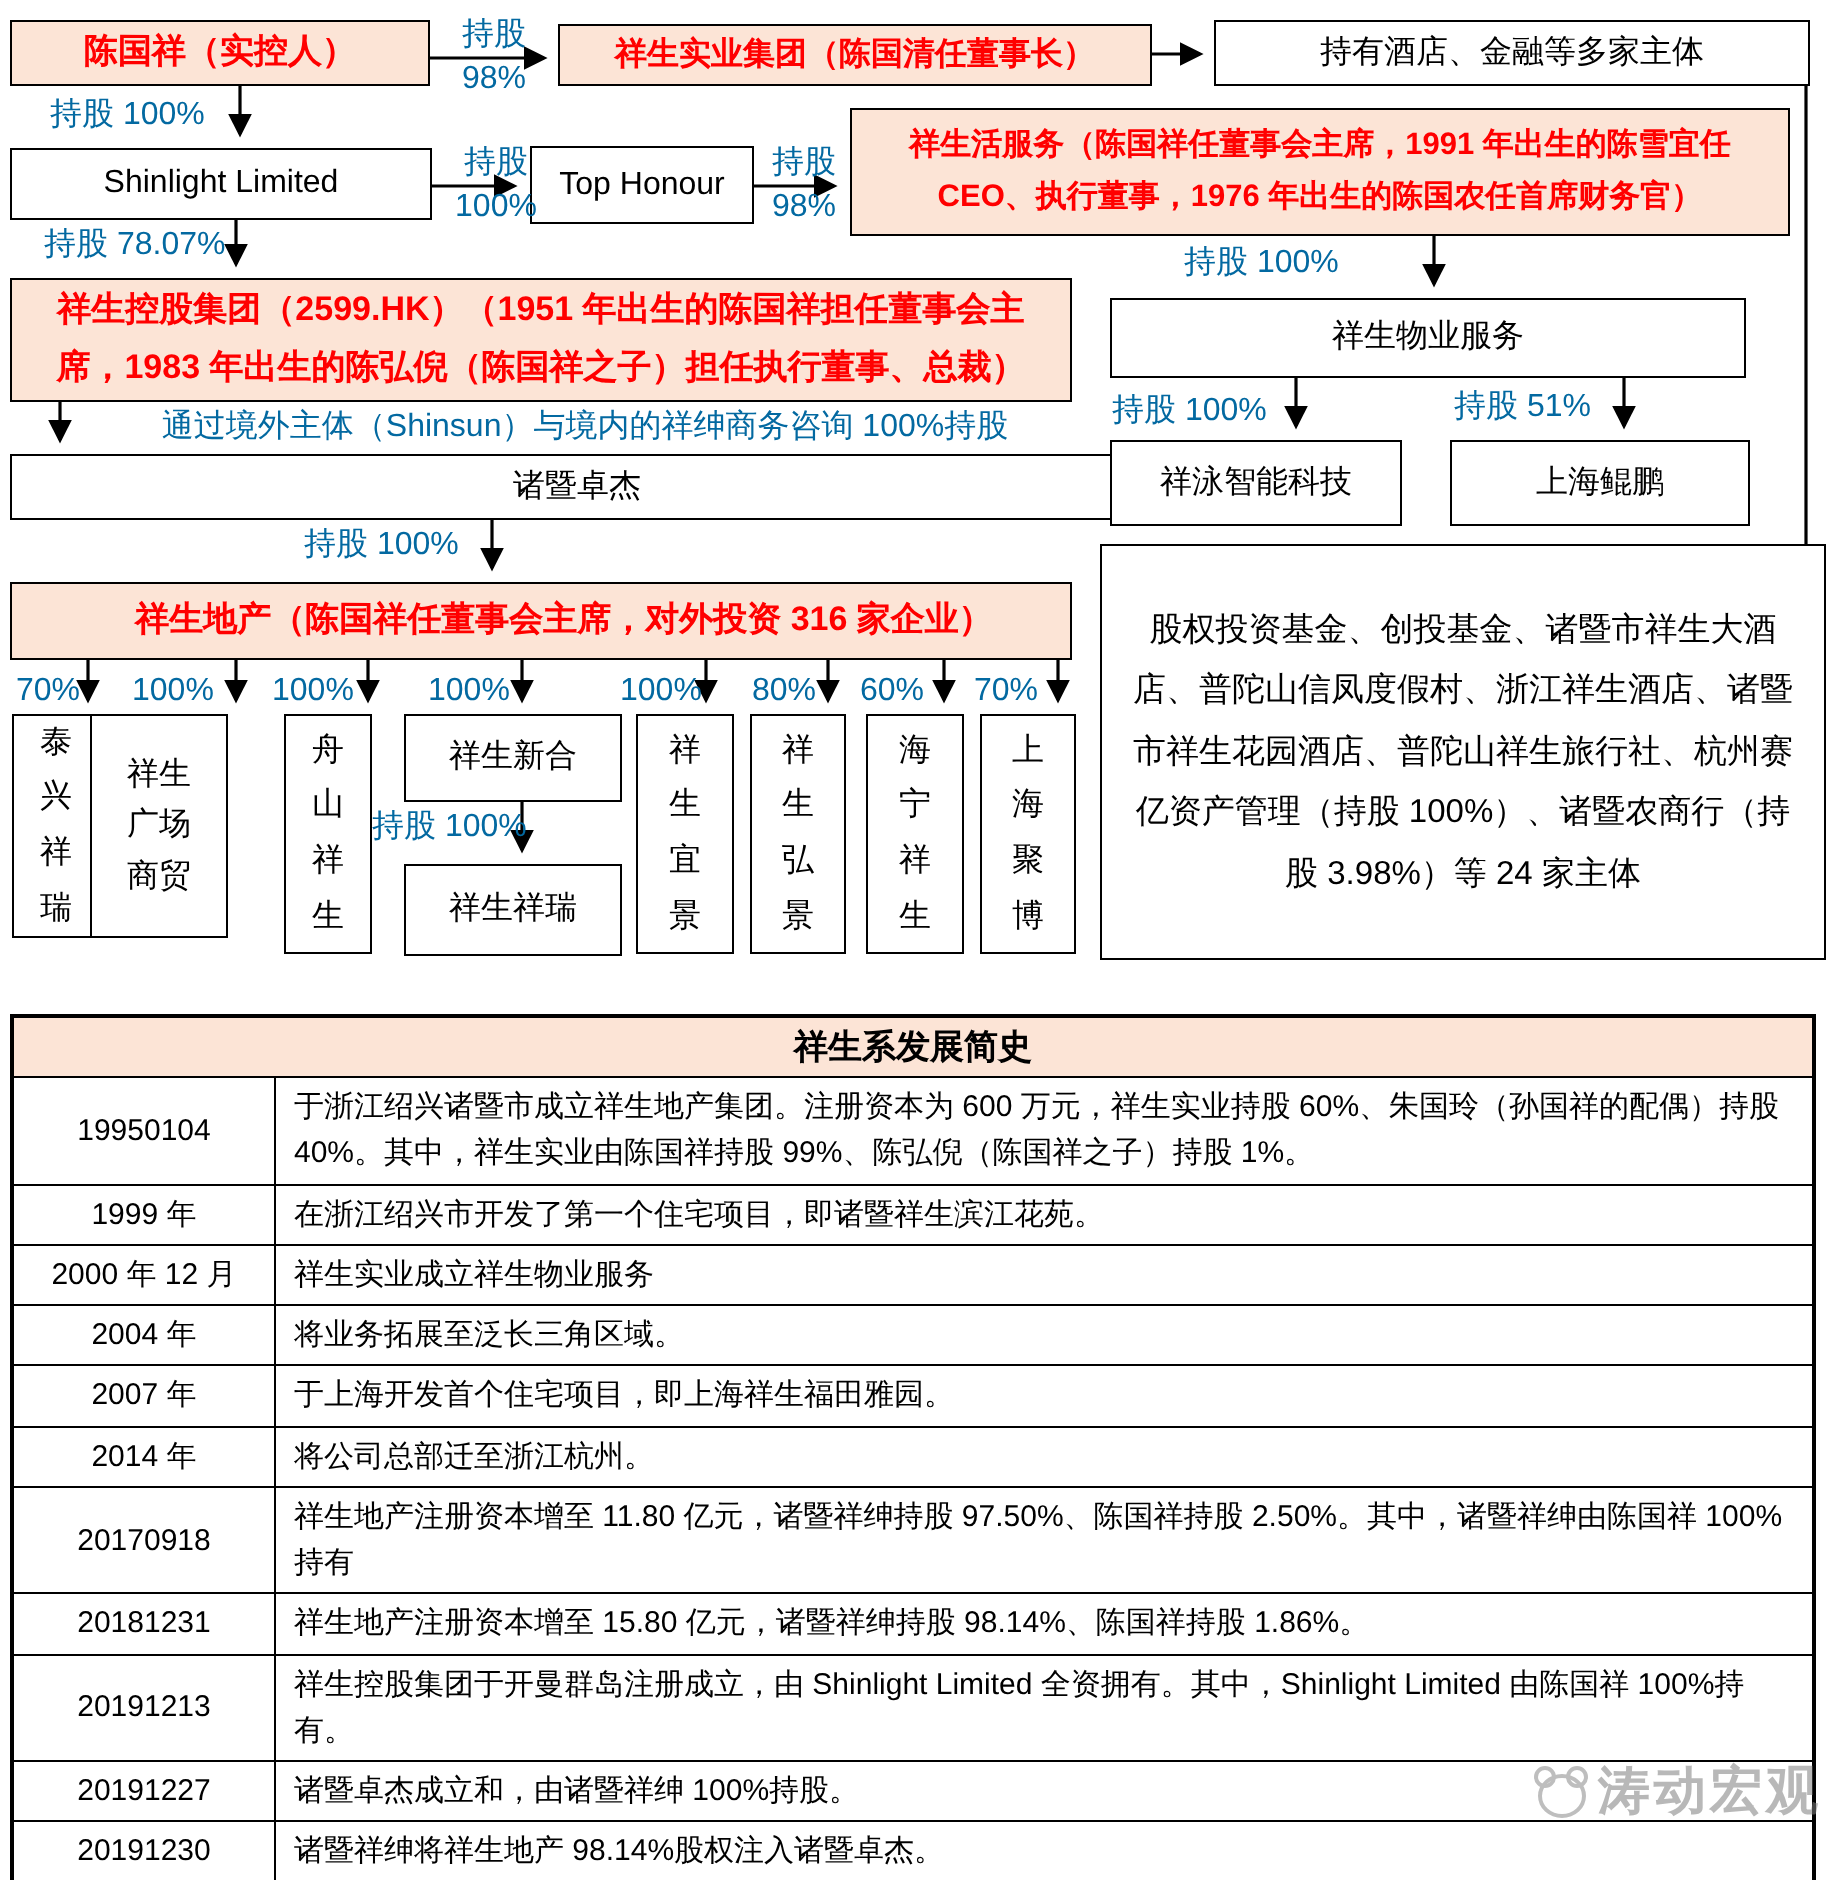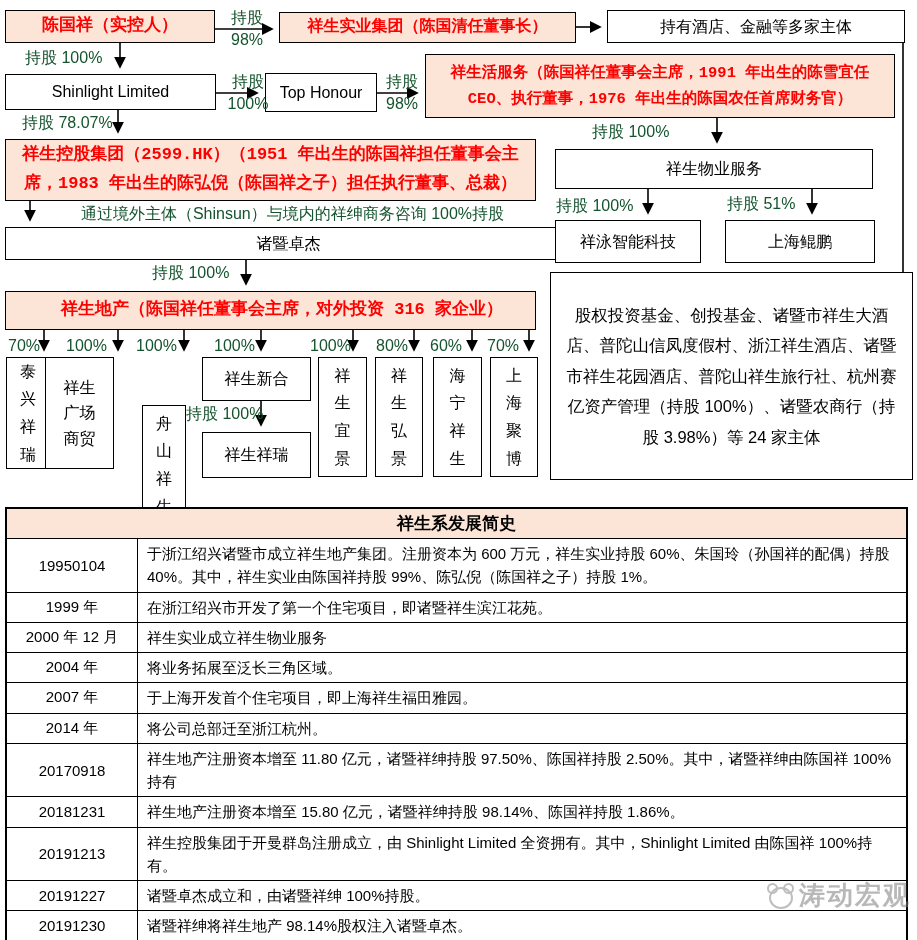--- a/index.html
+++ b/index.html
@@ -11,28 +11,28 @@
   .stage{
     position:relative;width:917px;height:940px;background:#ffffff;overflow:hidden;
     font-family:"Liberation Sans","DejaVu Sans",sans-serif;color:#000;
   }
   svg.arrows{position:absolute;left:0;top:0;z-index:1;}
   .node{
     position:absolute;z-index:2;box-sizing:border-box;border:1.4px solid var(--line);
     background:#fff;display:flex;align-items:center;justify-content:center;
     text-align:center;font-size:16px;line-height:1.35;
   }
-  .node.hl{background:var(--hl-bg);color:var(--hl-text);font-weight:bold;font-family:Liberation Mono, monospace;}
+  .node.hl{background:var(--hl-bg);color:var(--hl-text);font-weight:bold;}
   .node.big{font-size:17px;}
   .node.two{line-height:1.7;padding:2px 10px;}
   .node.vert span{display:block;width:18px;line-height:1.72;word-break:break-all;}
   .node.vert2 span{display:block;width:38px;line-height:1.6;word-break:break-all;}
   .node.para{line-height:1.85;padding:2px 12px;font-size:16.5px;}
   .lbl{
-    position:absolute;z-index:3;font-size:16px;color:#14532d;text-align:center;
+    position:absolute;z-index:3;font-size:16px;color:#0369a1;text-align:center;
     line-height:22px;white-space:nowrap;
   }
   .lbl.wrap{white-space:normal;}
   .hist{
     position:absolute;left:5px;top:507px;z-index:2;width:903px;
     border-collapse:collapse;border:2px solid #000;font-size:15px;
   }
   .hist th{
     border:1.2px solid #000;background:var(--hl-bg);
     font-size:17px;font-weight:bold;padding:3px 17px;color:#000;
@@ -147,21 +147,21 @@
   <div class="lbl" style="left:376px;top:335px;">80%</div>
   <div class="lbl" style="left:430px;top:335px;">60%</div>
   <div class="lbl" style="left:487px;top:335px;">70%</div>
 
   <div class="node vert" style="left:6px;top:357px;width:44px;height:112px;">
       <span>泰兴祥瑞</span>
     </div>
   <div class="node vert2" style="left:45px;top:357px;width:69px;height:112px;">
       <span>祥生广场商贸</span>
     </div>
-  <div class="node vert" style="left:142px;top:357px;width:44px;height:120px;margin-top:48px;">
+  <div class="node vert" style="left:142px;top:357px;width:44px;height:120px;">
       <span>舟山祥生</span>
     </div>
   <div class="node" style="left:202px;top:357px;width:109px;height:44px;">
       <span>祥生新合</span>
     </div>
   <div class="lbl" style="left:186px;top:403px;">持股 100%</div>
   <div class="node" style="left:202px;top:432px;width:109px;height:46px;">
       <span>祥生祥瑞</span>
     </div>
   <div class="node vert" style="left:318px;top:357px;width:49px;height:120px;">

